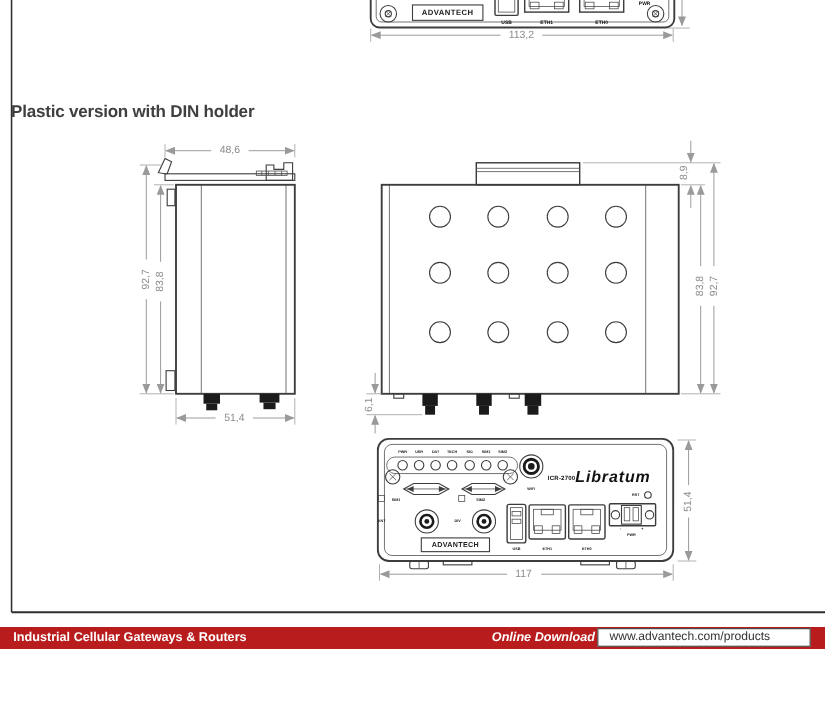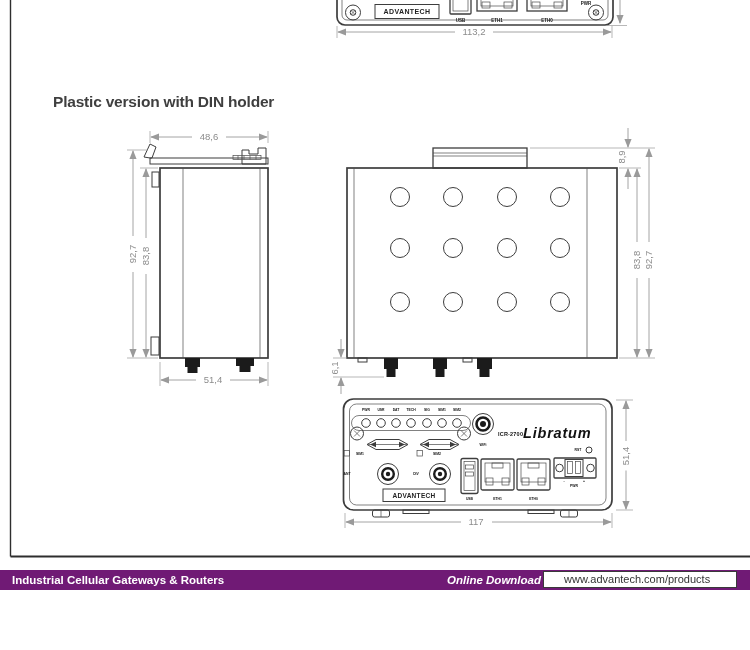--- a/index.html
+++ b/index.html
@@ -1,28 +1,28 @@
 <!DOCTYPE html>
 <html><head>
 <meta charset="utf-8">
 <style>
   html,body{margin:0;padding:0;background:#ffffff;}
   .page{position:relative;width:750px;height:604px;background:#fff;overflow:hidden;
         font-family:"Liberation Sans",sans-serif;}
   .art{position:absolute;left:0;top:0;width:750px;height:650px;}
   .heading{position:absolute;left:10px;top:93px;font-size:15.5px;font-weight:700;
-           color:#3f3f3f;letter-spacing:-0.2px;margin-left:43px;}
-  .footer{position:absolute;left:0;top:570px;width:750px;height:20px;background:#701a75;}
+           color:#3f3f3f;letter-spacing:-0.2px;}
+  .footer{position:absolute;left:0;top:570px;width:750px;height:20px;background:#b91c1c;}
   .f-left{position:absolute;left:12px;top:0;height:20px;line-height:20px;color:#fff;
           font-size:11.5px;font-weight:700;}
   .f-dl{position:absolute;right:209px;top:0;height:20px;line-height:20px;color:#fff;
         font-size:11.5px;font-weight:700;font-style:italic;}
   .f-url{position:absolute;left:543px;top:1px;width:194px;height:17px;box-sizing:border-box;
          background:#fff;border:1px solid #3a3a3a;font-size:11px;line-height:15px;
-         padding-left:20px;color:#333;}
+         padding-left:10px;color:#333;}
   
   .s2{stroke:#3d3d3d;stroke-width:1.7;fill:none;}
   .s15{stroke:#3d3d3d;stroke-width:1.3;fill:none;}
   .s1{stroke:#3d3d3d;stroke-width:1;fill:none;}
   .s0{stroke:#4a4a4a;stroke-width:.7;fill:none;}
   .blk{fill:#1b1b1b;stroke:none;}
   .dimln{stroke:#9a9a9a;stroke-width:.9;fill:none;}
   .tick{stroke:#9a9a9a;stroke-width:.7;fill:none;}
   .dim{font:9.5px "Liberation Sans",sans-serif;fill:#8c8c8c;}
   .lbl{font:bold 4.5px "Liberation Sans",sans-serif;fill:#111;}

